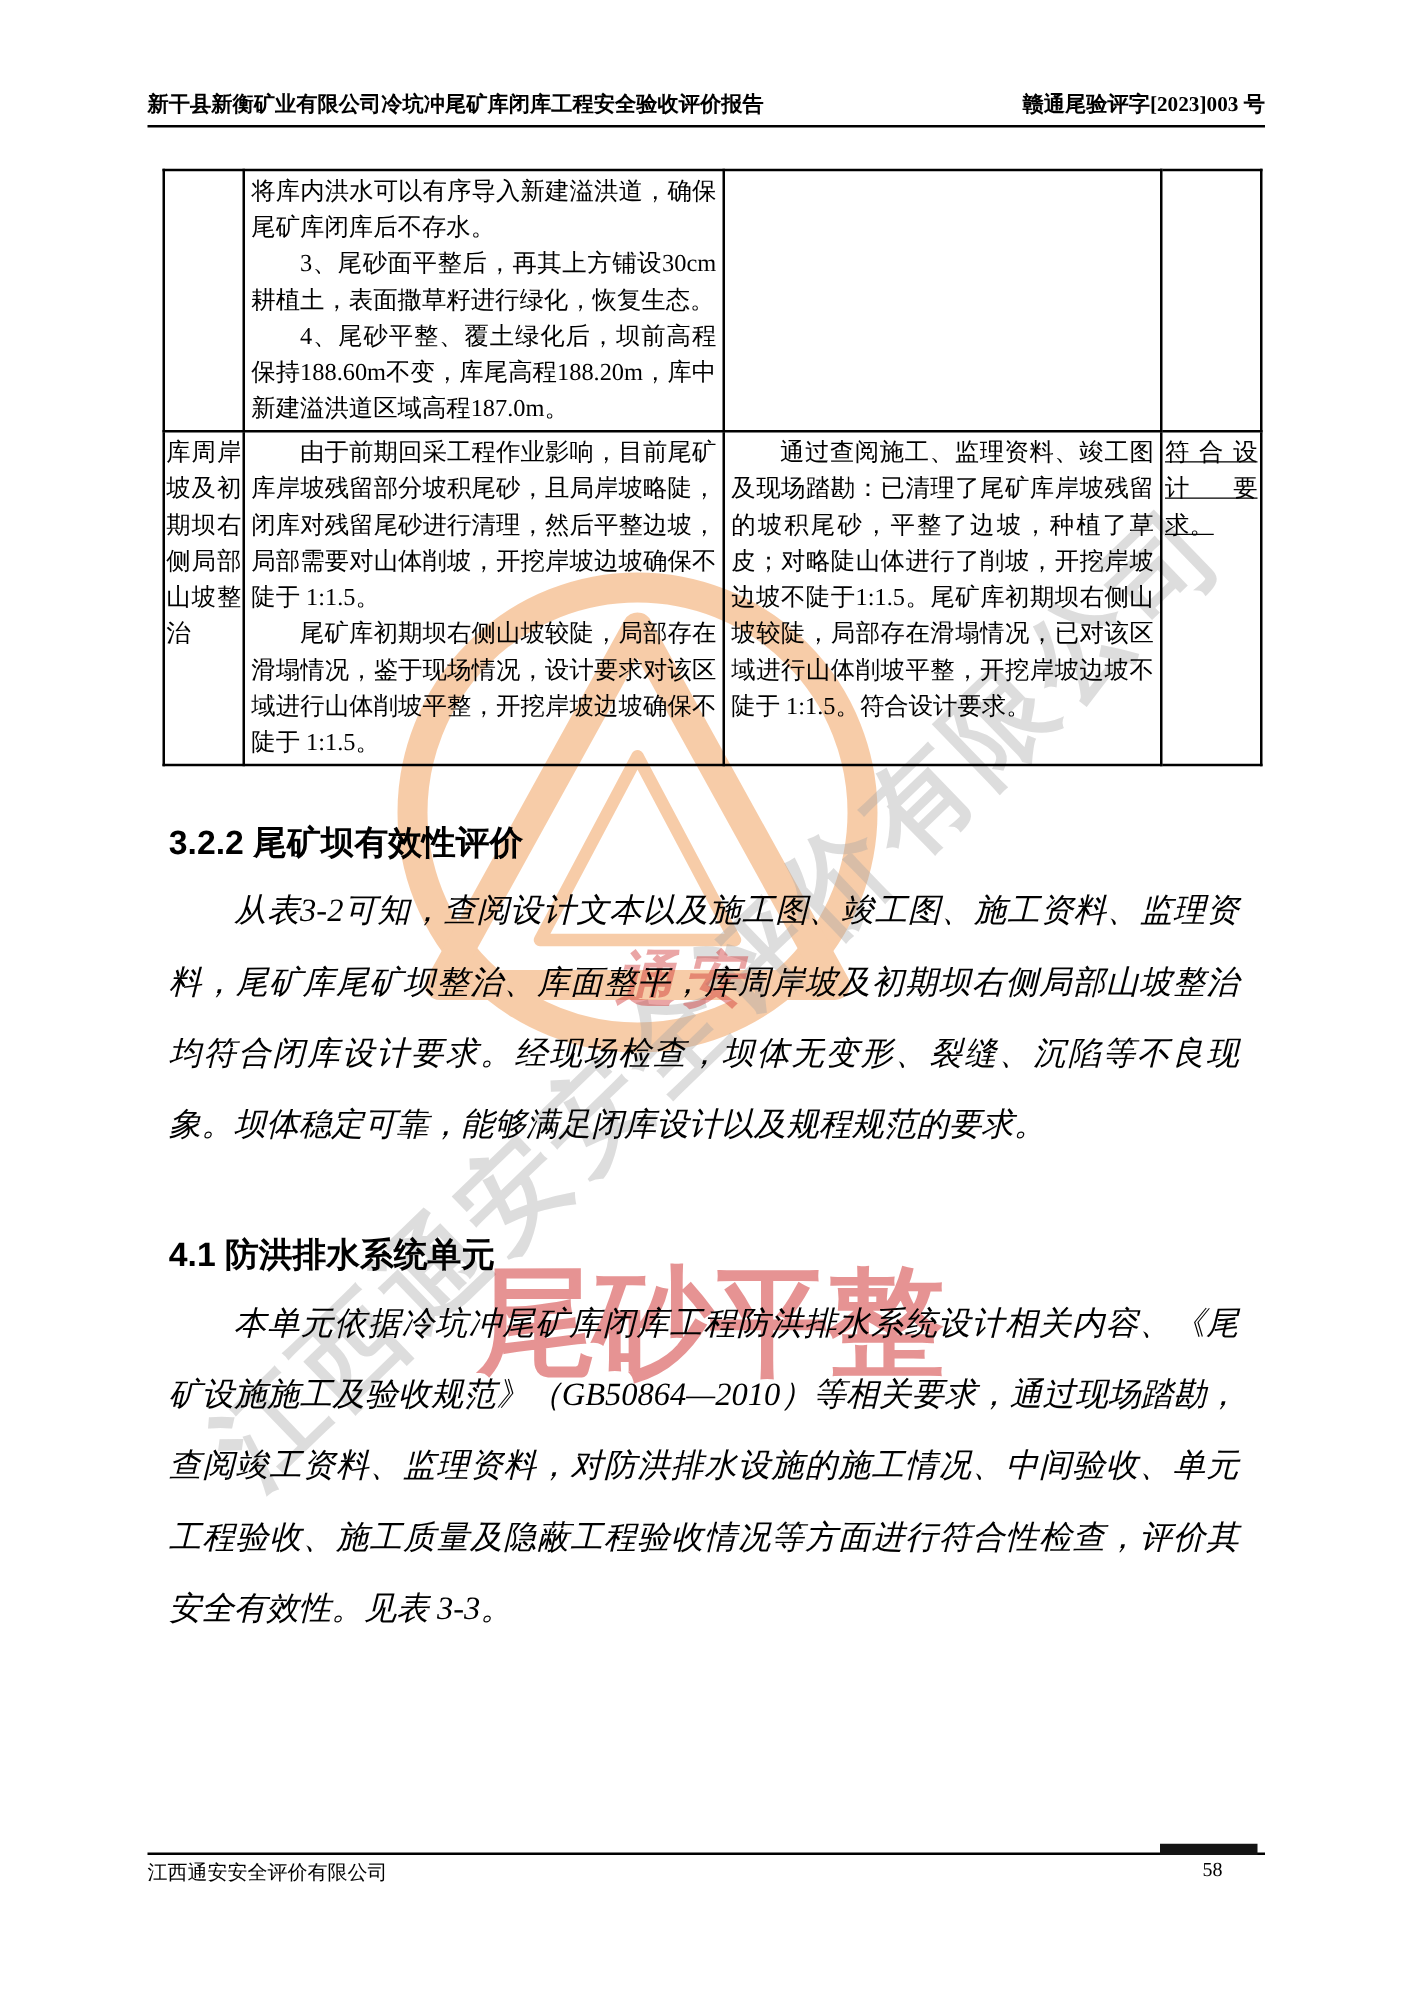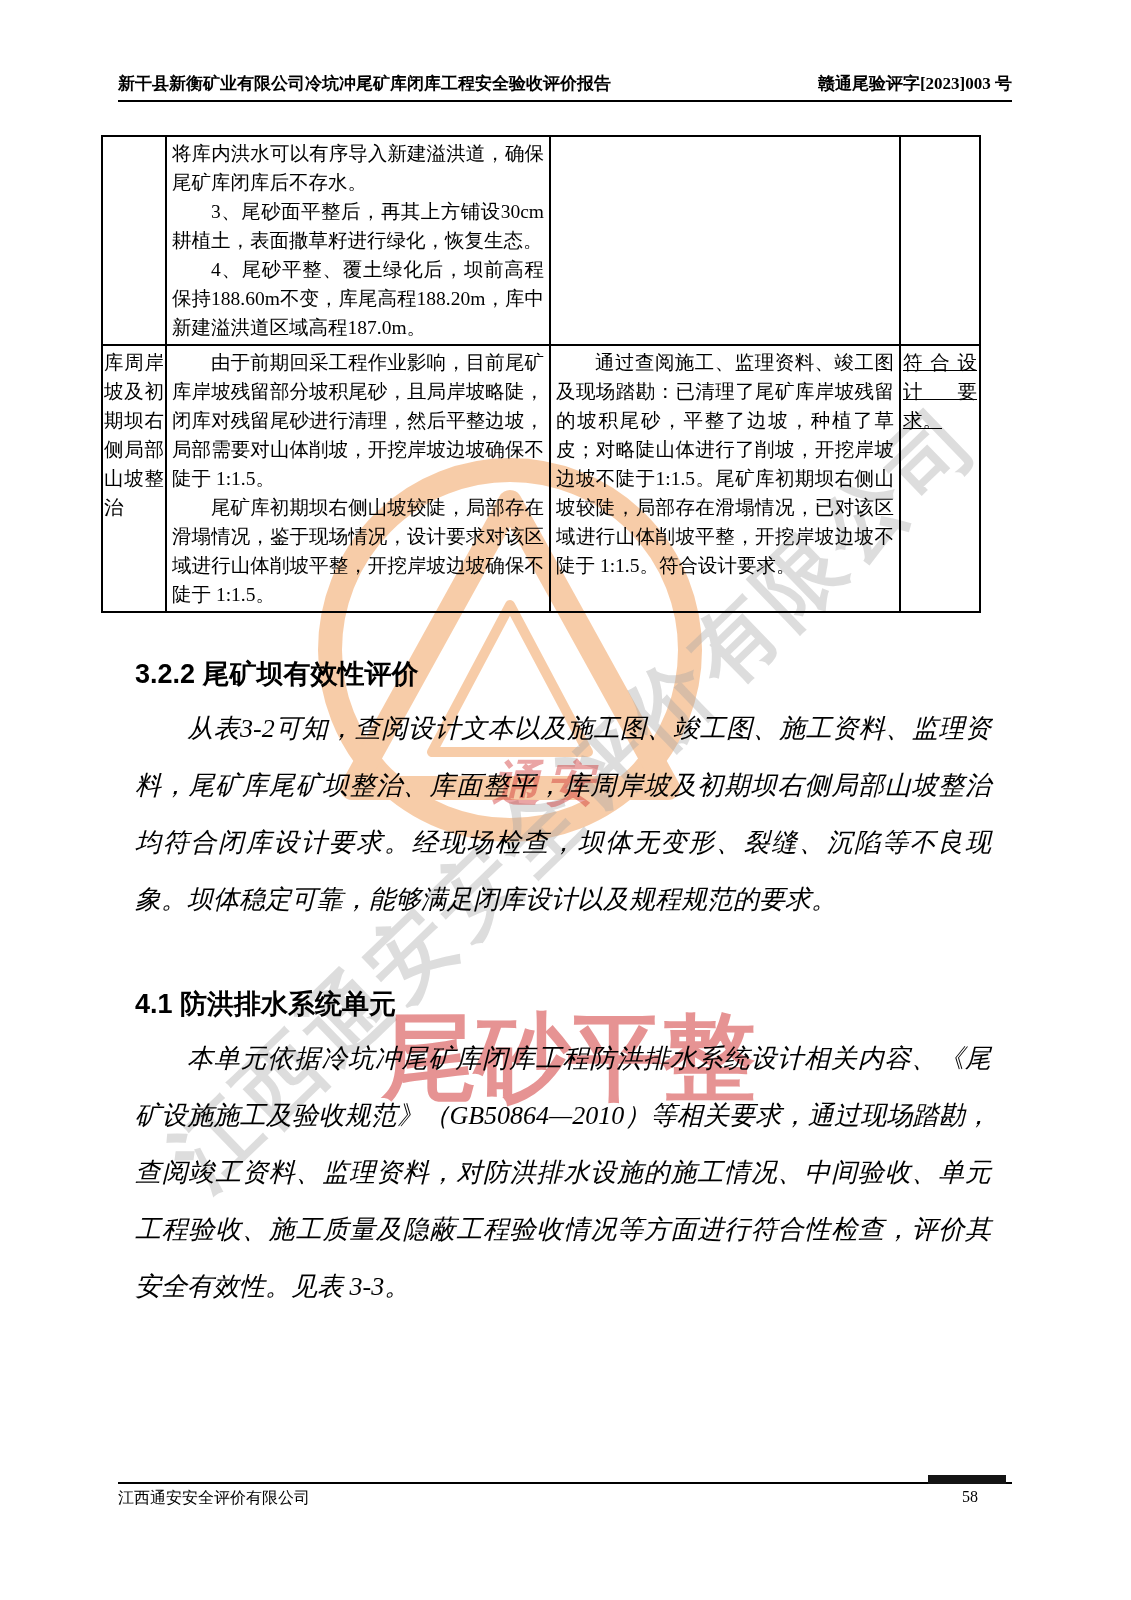--- a/index.html
+++ b/index.html
@@ -29,21 +29,21 @@
   
   .content { position:absolute; inset:0; z-index:2;border-radius:30px; }
   .page-header {
     position:absolute; left:118px; top:72px; width:894px;
     display:flex; justify-content:space-between; align-items:baseline;
     font-size:17px; font-weight:bold;
   }
   .header-rule { position:absolute; left:118px; top:100px; width:894px; border-top:2px solid #000; }
 
   .doc-table {
-    position:absolute; left:101px; top:135px; width:878px;
+    position:absolute; left:130px; top:135px; width:878px;
     border-collapse:collapse; table-layout:fixed;
     font-size:19.5px; line-height:29px;
   }
   .doc-table td {
     border:2px solid #000; vertical-align:top; padding:2px 5px;
     text-align:justify; text-justify:inter-character; overflow:hidden;
   }
   .doc-table td.c1 { padding:2px 1px; }
   .doc-table td.c4 { padding:2px 2px;text-decoration:underline; }
   .doc-table p { text-indent:2em; }

